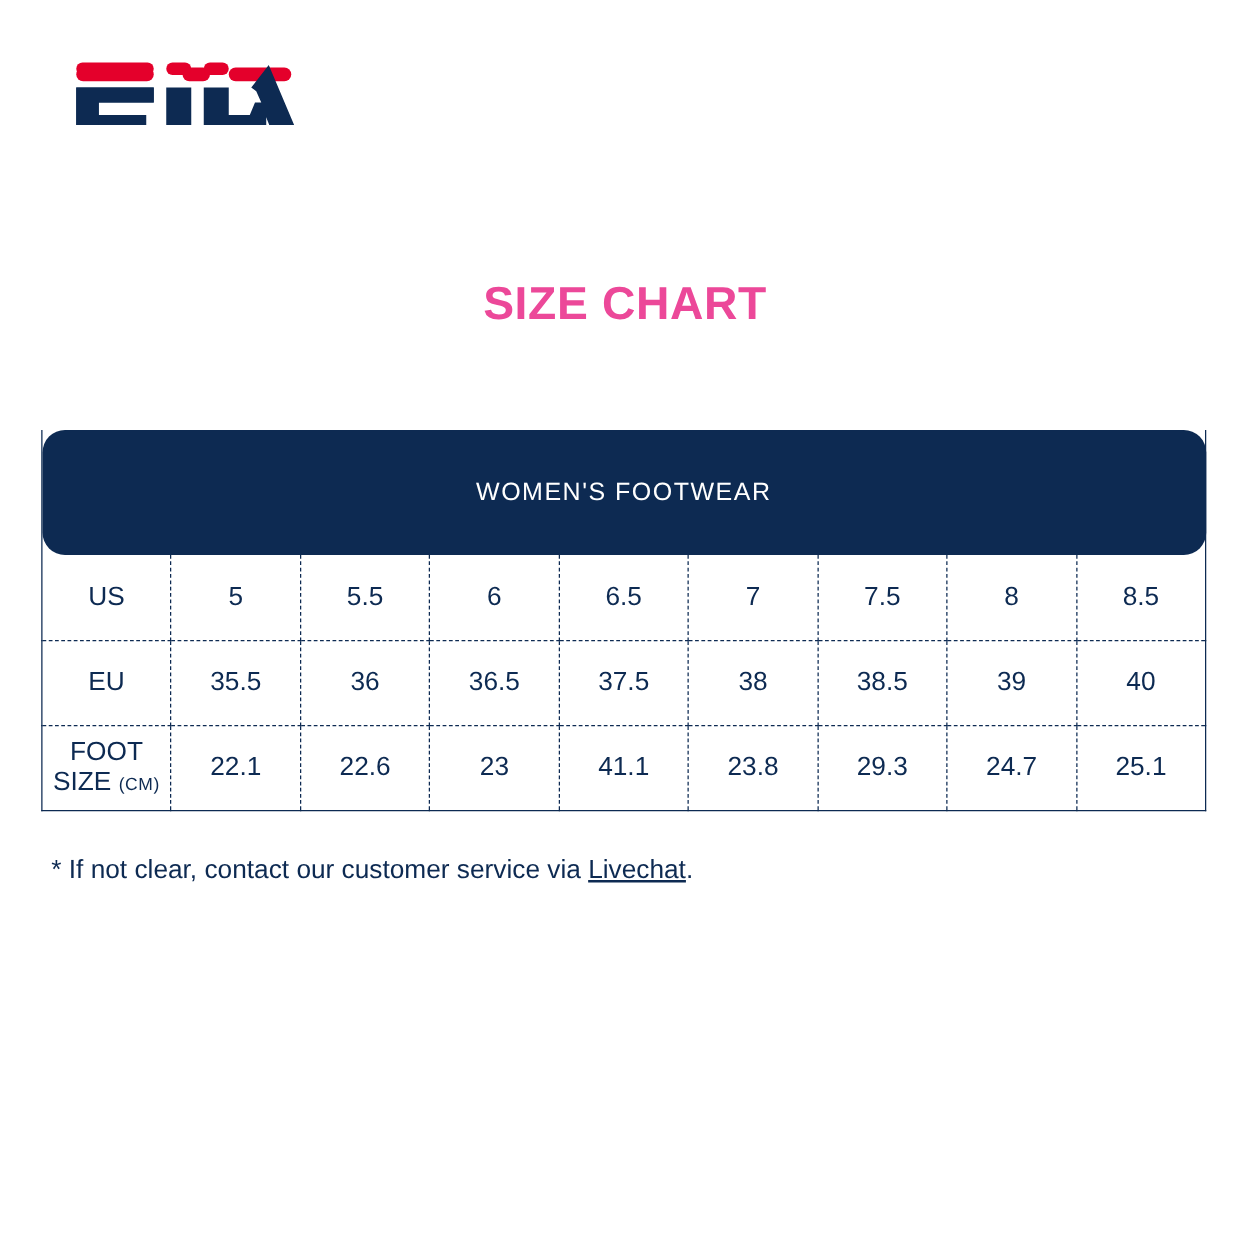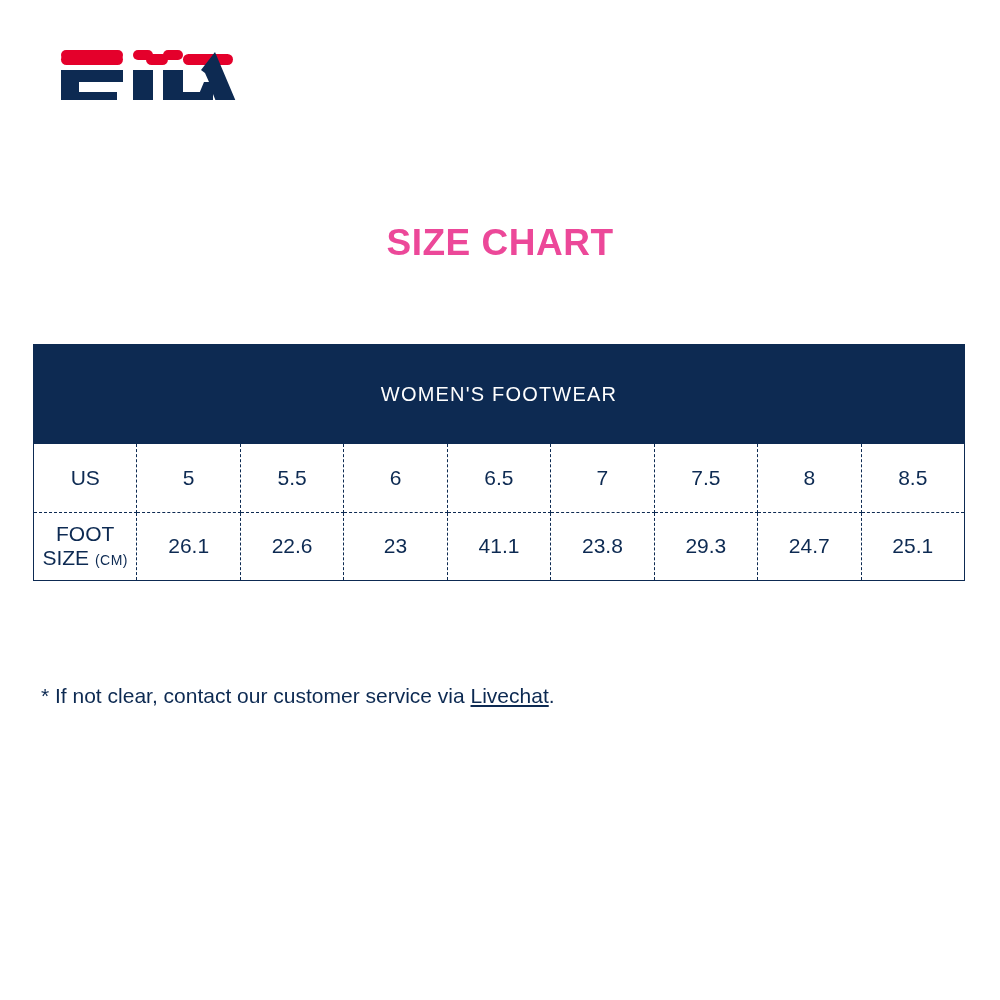--- a/index.html
+++ b/index.html
@@ -49,20 +49,21 @@
     width: 932px;
   }
   table.size-chart {
     width: 932px;
     border-collapse: collapse;
     table-layout: fixed;
   }
   table.size-chart td, table.size-chart th {
     padding: 0;
     margin: 0;
+    border-radius: 18px;
   }
   .header-band {
     background: #0d2a52;
     color: #ffffff;
     height: 100px;
     text-align: center;
     font-size: 20px;
     letter-spacing: 1.2px;
     font-weight: normal;
     vertical-align: middle;
@@ -155,24 +156,35 @@
         <td>5</td>
         <td>5.5</td>
         <td>6</td>
         <td>6.5</td>
         <td>7</td>
         <td>7.5</td>
         <td>8</td>
         <td>8.5</td>
       </tr>
 
+      <tr class="body-row">
+        <td class="row-label">EU</td>
+        <td>35.5</td>
+        <td>36</td>
+        <td>36.5</td>
+        <td>37.5</td>
+        <td>38</td>
+        <td>38.5</td>
+        <td>39</td>
+        <td>40</td>
+      </tr>
 
       <tr class="body-row last">
         <td class="row-label"><span>FOOT SIZE </span><span class="unit">(CM)</span></td>
-        <td>26.1</td>
+        <td>22.1</td>
         <td>22.6</td>
         <td>23</td>
         <td>41.1</td>
         <td>23.8</td>
         <td>29.3</td>
         <td>24.7</td>
         <td>25.1</td>
       </tr>
     </tbody>
       </table>

